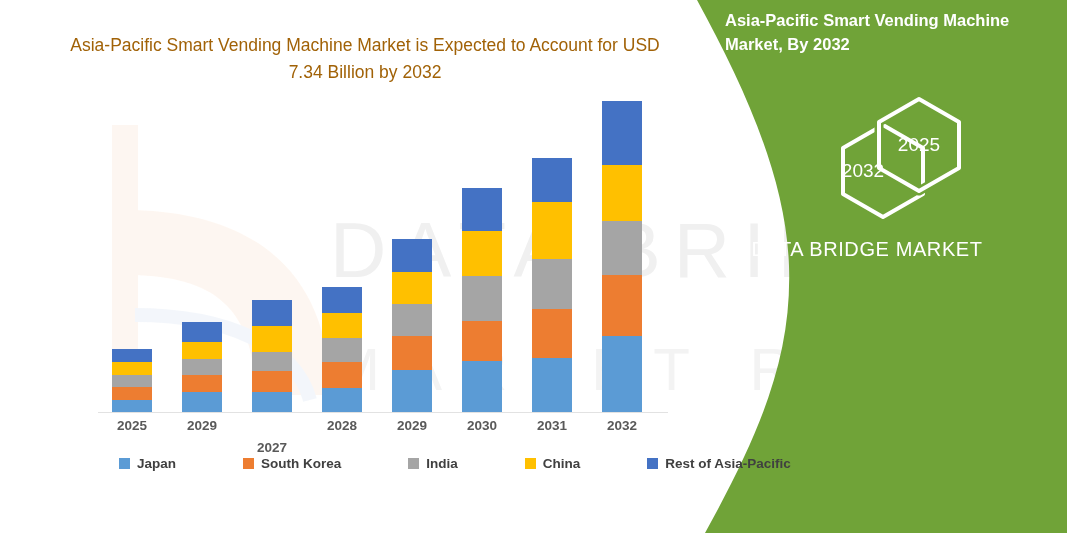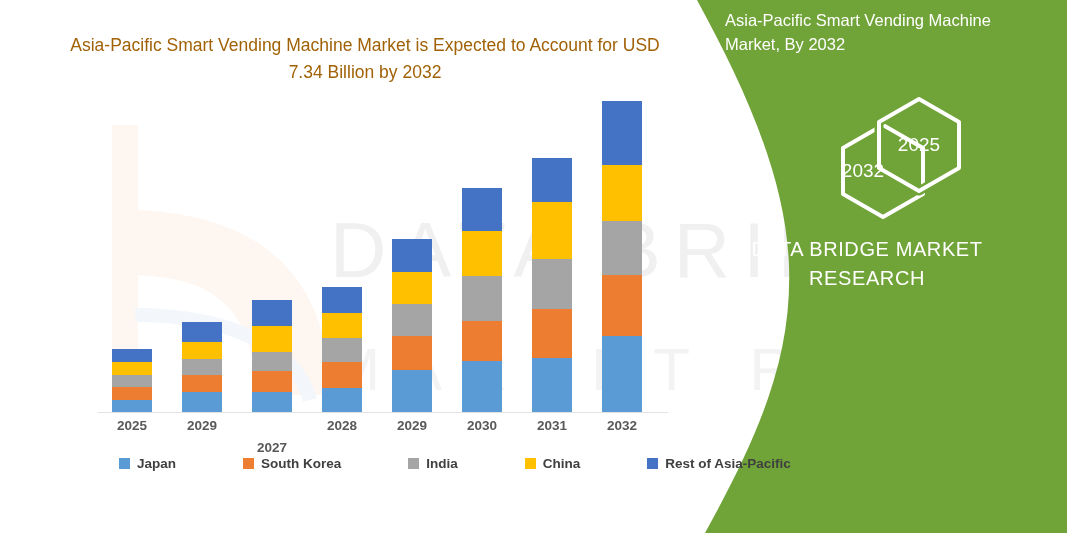--- a/index.html
+++ b/index.html
@@ -31,21 +31,21 @@
     position:absolute;left:95px;top:115px;width:270px;height:300px;
     opacity:.55;
   }
 
   
   .green-panel{
     position:absolute;right:0;top:0;width:400px;height:533px;z-index:2;
   }
   .green-title{
     position:absolute;left:58px;top:8px;width:300px;
-    color:#ffffff;font-size:16.5px;line-height:24px;font-weight:400;
+    color:#ffffff;font-size:16.5px;line-height:24px;font-weight:700;
   }
   .hex-wrap{position:absolute;left:0;top:0;width:400px;height:533px;}
   .hex-label{
     position:absolute;color:#ffffff;font-size:19px;font-weight:400;
   }
   .brand{
     position:absolute;left:20px;top:235px;width:360px;text-align:center;
     color:#ffffff;font-size:20px;line-height:29px;letter-spacing:.6px;
   }
 
@@ -218,17 +218,16 @@
     <svg class="hex-wrap" viewBox="0 0 400 533">
       <path d="M176 148 L216 125 L256 148 L256 194 L216 217 L176 194 Z" fill="none" stroke="#ffffff" stroke-width="4" stroke-linejoin="round"></path>
       <path d="M212 122 L252 99 L292 122 L292 168 L252 191 L212 168 Z" fill="none" stroke="#70A338" stroke-width="9" stroke-linejoin="round"></path>
       <path d="M212 122 L252 99 L292 122 L292 168 L252 191 L212 168 Z" fill="none" stroke="#ffffff" stroke-width="4" stroke-linejoin="round"></path>
     </svg>
     <div class="hex-label" style="left:153px;top:160px;width:86px;text-align:center;">2032</div>
     <div class="hex-label" style="left:209px;top:134px;width:86px;text-align:center;">2025</div>
 
     <div class="brand">
       <div>DATA BRIDGE MARKET</div>
-      <div>RESEARCH</div>
     </div>
   </div>
 
 </div>
 
 </body></html>

